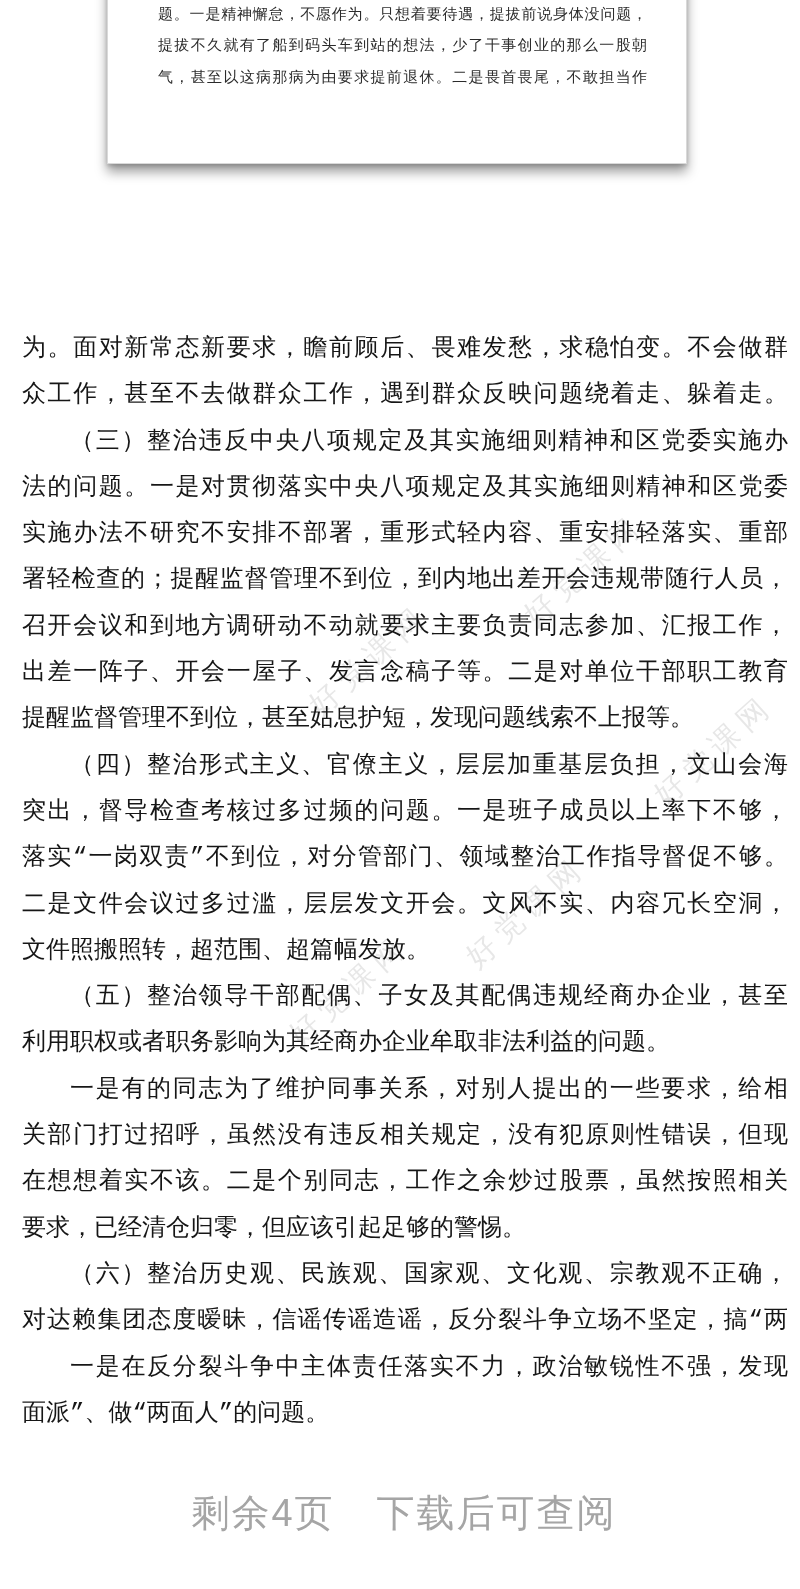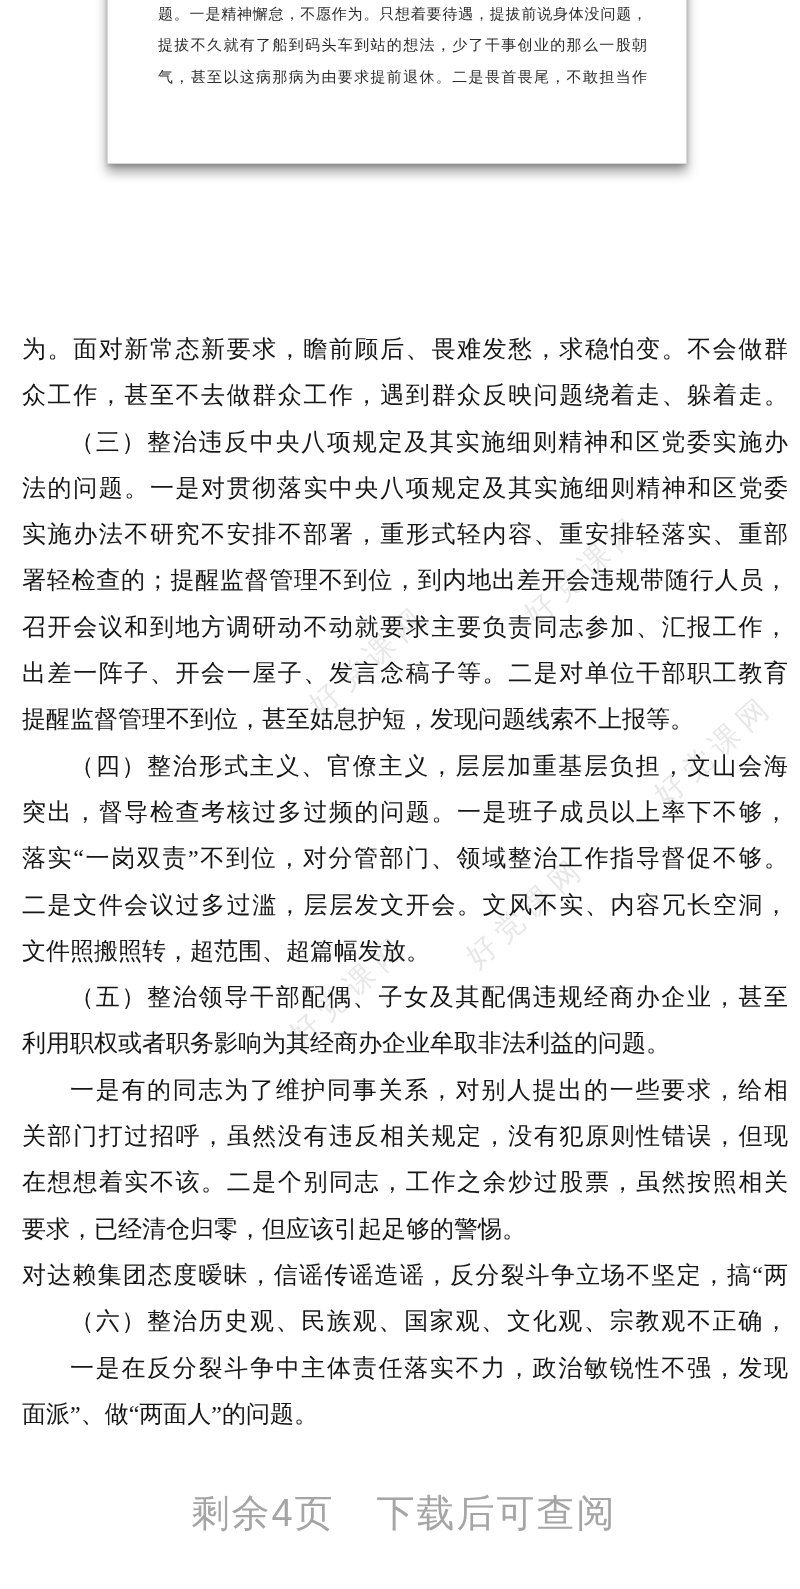--- a/index.html
+++ b/index.html
@@ -52,20 +52,21 @@
   .doc-body {
     position: absolute;
     top: 326px;
     left: 0;
     width: 800px;
     padding: 0;
     box-sizing: border-box;
     z-index: 1;
     color: #161616;
     font-size: 24px;
+    font-family: Liberation Mono, monospace;
   }
   .doc-line {
     margin: 0 12px 0 22px;
     line-height: 46.3px;
     height: 46.3px;
     text-align: justify;
     text-align-last: justify;
     white-space: normal;
   }
   .doc-line.end { text-align-last: left; }
@@ -145,23 +146,23 @@
       <div class="doc-line end">利用职权或者职务影响为其经商办企业牟取非法利益的问题。</div>
 
       <div class="doc-line indent">一是有的同志为了维护同事关系，对别人提出的一些要求，给相</div>
 
       <div class="doc-line">关部门打过招呼，虽然没有违反相关规定，没有犯原则性错误，但现</div>
 
       <div class="doc-line">在想想着实不该。二是个别同志，工作之余炒过股票，虽然按照相关</div>
 
       <div class="doc-line end">要求，已经清仓归零，但应该引起足够的警惕。</div>
 
+      <div class="doc-line indent">（六）整治历史观、民族观、国家观、文化观、宗教观不正确，</div>
+
       <div class="doc-line">对达赖集团态度暧昧，信谣传谣造谣，反分裂斗争立场不坚定，搞“两</div>
-
-      <div class="doc-line indent">（六）整治历史观、民族观、国家观、文化观、宗教观不正确，</div>
 
       <div class="doc-line indent">一是在反分裂斗争中主体责任落实不力，政治敏锐性不强，发现</div>
 
       <div class="doc-line end">面派”、做“两面人”的问题。</div>
     </div>
 
   <div class="footer-banner">
     <span>剩余4页</span><span class="hint">下载后可查阅</span>
   </div>
 

